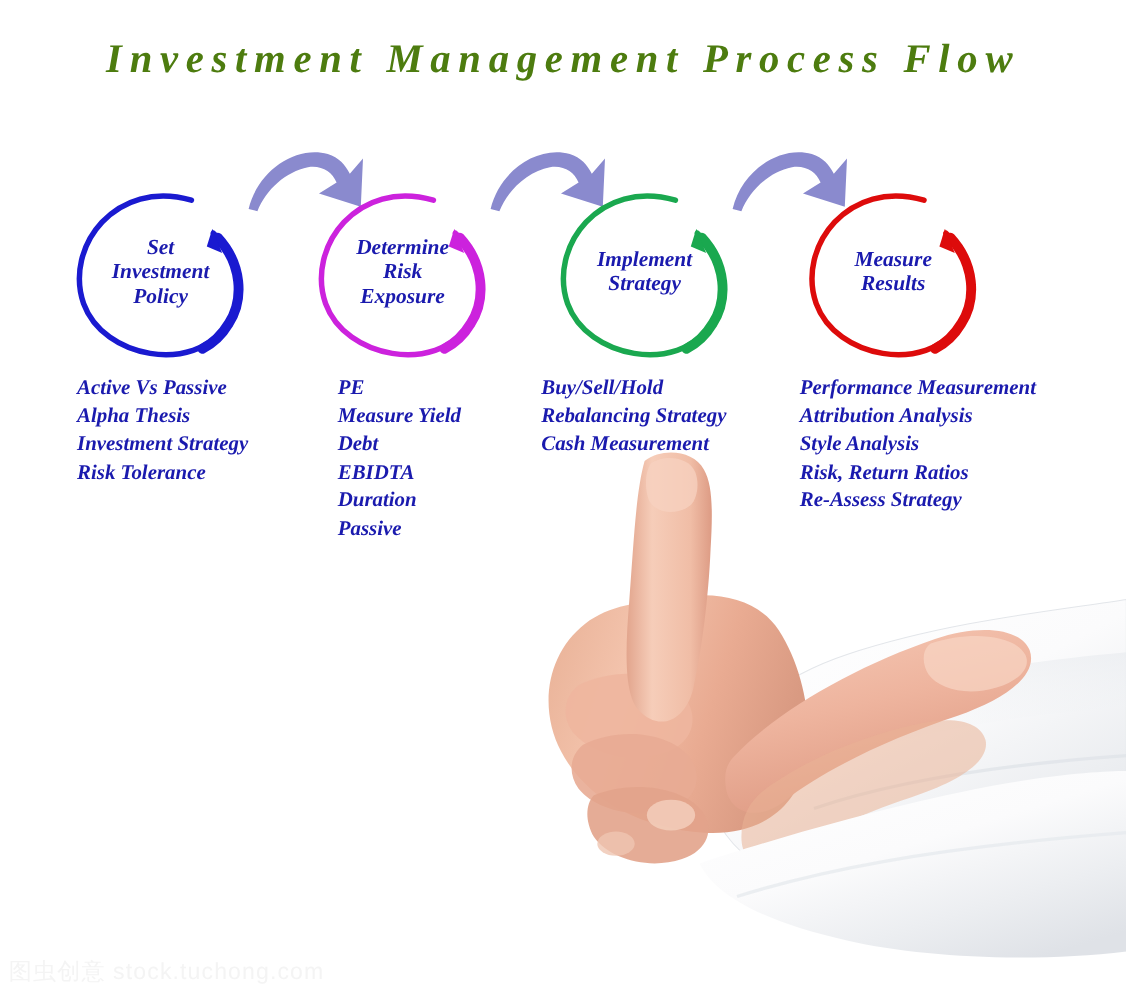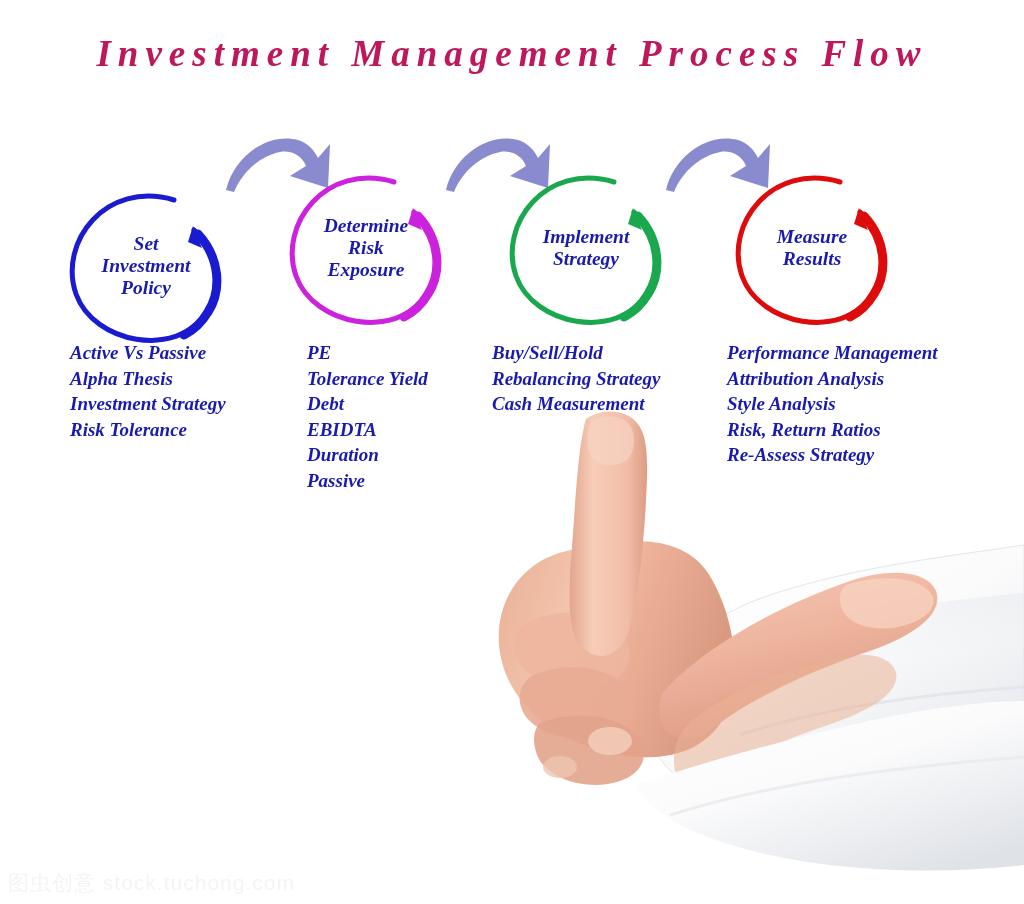--- a/index.html
+++ b/index.html
@@ -22,21 +22,21 @@
     position: absolute;
     left: 0;
     top: 32px;
     width: 1024px;
     text-align: center;
     font-family: "Liberation Serif", "DejaVu Serif", serif;
     font-style: italic;
     font-weight: bold;
     font-size: 37px;
     letter-spacing: 7px;
-    color: #be185d;
+    color: #4d7c0f;
     white-space: nowrap;
   }
 
   
   .stage {
     position: absolute;
     width: 160px;
     height: 160px;
   }
   .stage .ring {
@@ -203,21 +203,21 @@
     </svg>
   </div>
   <div class="arrow" style="left:664px; top:128px;">
     <svg width="112" height="66" viewBox="0 0 112 66" xmlns="http://www.w3.org/2000/svg">
       <path d="M 2 62 C 10 28, 44 4, 74 12 C 84 15, 90 22, 94 30
                L 106 16 L 104 60 L 66 48 L 82 38
                C 78 28, 68 22, 56 24 C 36 28, 18 44, 10 64 Z" fill="#8a8ace"></path>
     </svg>
   </div>
 
-  <div class="stage" style="left:66px; top:186px;">
+  <div class="stage" style="left:66px; top:168px;">
     <svg class="ring" viewBox="0 0 160 160" xmlns="http://www.w3.org/2000/svg">
       <path d="M 108 14 C 40 -6, -8 56, 10 108 C 28 158, 110 172, 140 128 C 158 100, 152 66, 128 44" fill="none" stroke="#1a1ad0" stroke-width="5" stroke-linecap="round"></path>
       <path d="M 132 48 C 154 72, 156 104, 142 126 C 136 136, 128 144, 118 149" fill="none" stroke="#1a1ad0" stroke-width="9" stroke-linecap="round"></path>
       <path d="M 127 40 L 136 62 L 122 56 Z" fill="#1a1ad0"></path>
     </svg>
     <div class="stage-label">Set
 Investment
 Policy</div>
   </div>
 
@@ -254,35 +254,35 @@
 
   <div class="col" style="left:70px; top:340px;">
     <span class="item">Active Vs Passive</span>
     <span class="item">Alpha Thesis</span>
     <span class="item">Investment Strategy</span>
     <span class="item">Risk Tolerance</span>
   </div>
 
   <div class="col" style="left:307px; top:340px;">
     <span class="item">PE</span>
-    <span class="item">Tolerance Yield</span>
+    <span class="item">Measure Yield</span>
     <span class="item">Debt</span>
     <span class="item">EBIDTA</span>
     <span class="item">Duration</span>
     <span class="item">Passive</span>
   </div>
 
   <div class="col" style="left:492px; top:340px;">
     <span class="item">Buy/Sell/Hold</span>
     <span class="item">Rebalancing Strategy</span>
     <span class="item">Cash Measurement</span>
   </div>
 
   <div class="col" style="left:727px; top:340px;">
-    <span class="item">Performance Management</span>
+    <span class="item">Performance Measurement</span>
     <span class="item">Attribution Analysis</span>
     <span class="item">Style Analysis</span>
     <span class="item">Risk, Return Ratios</span>
     <span class="item">Re-Assess Strategy</span>
   </div>
 
   <div id="watermark">图虫创意 stock.tuchong.com</div>
 
 </div>
 

